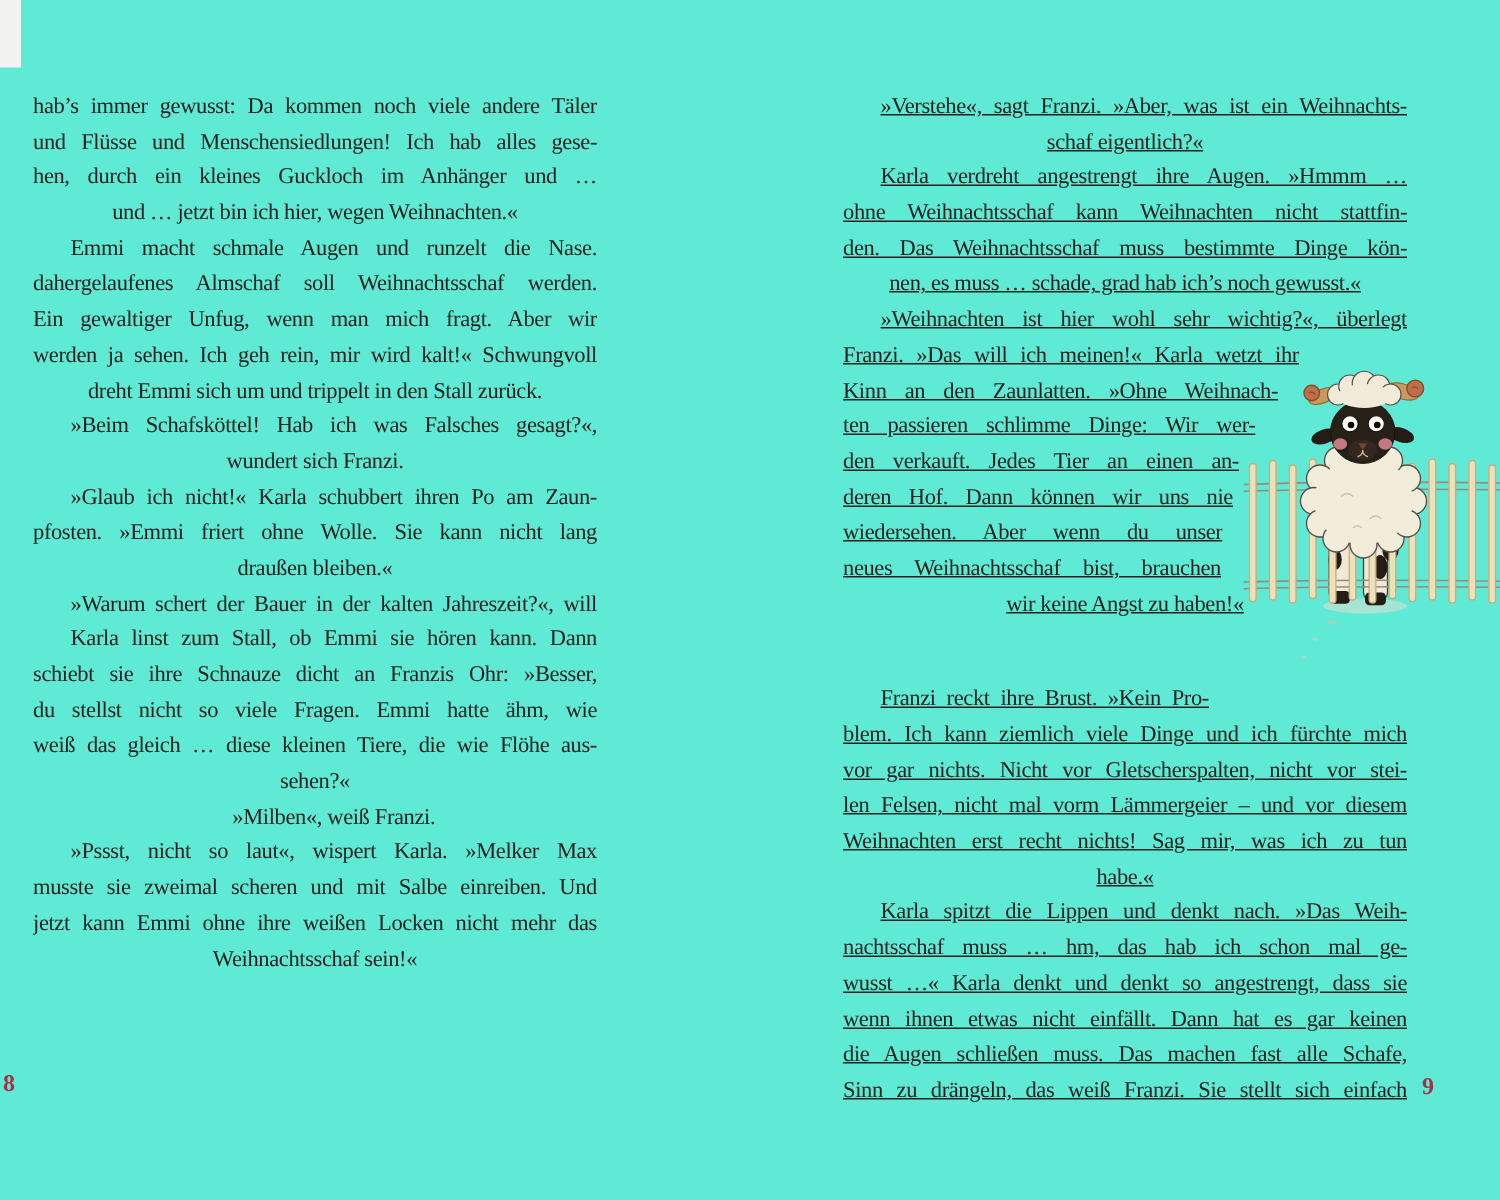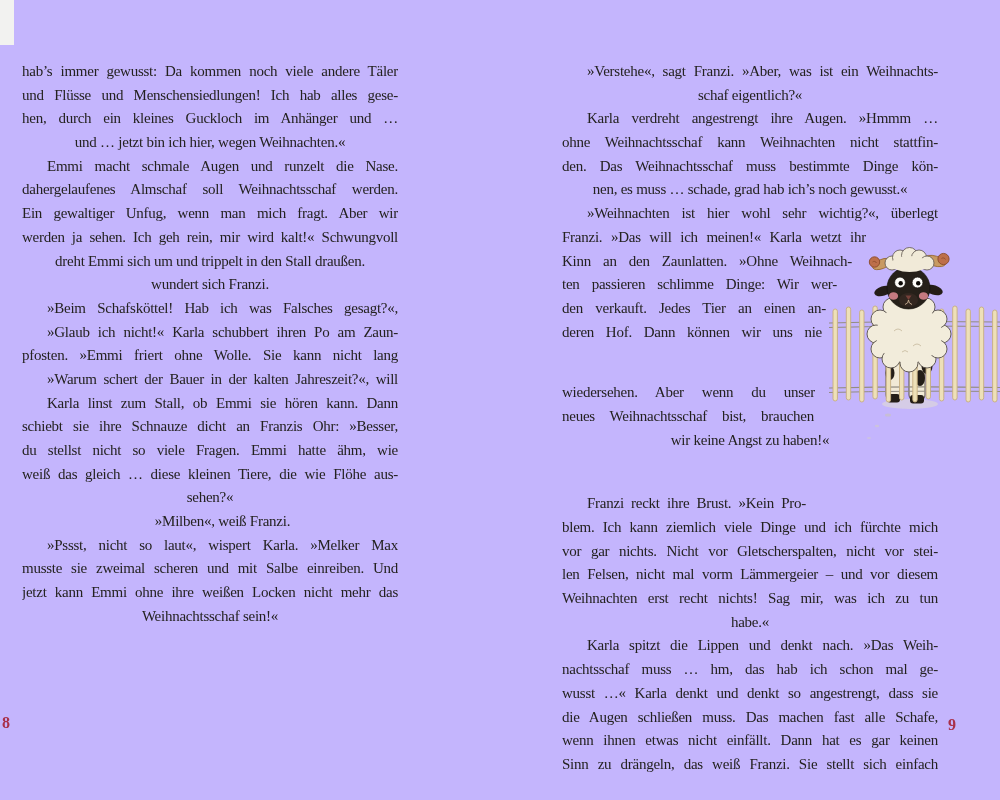--- a/index.html
+++ b/index.html
@@ -1,39 +1,39 @@
 <!DOCTYPE html>
 <html><head>
 <meta charset="utf-8">
 <style>
   html, body { margin: 0; padding: 0; background: #ffffff; }
   .spread {
     position: relative;
     width: 1000px;
     height: 800px;
-    background: #c4b5fd;
+    background: #5eead4;
     overflow: hidden;
     font-family: "Liberation Serif", "DejaVu Serif", serif;
     color: #242220;
   }
   .scan-corner {
     position: absolute;
     left: 0; top: 0;
     width: 14px; height: 45px;
     background: #f2f2f0;
   }
   .col {
     position: absolute;
     top: 60px;
     width: 376px;
     font-size: 15px;
     letter-spacing: -0.25px;
   }
   .col-left  { left: 22px;  }
-  .col-right { left: 562px; }
+  .col-right { left: 562px; text-decoration: underline; }
   .ln {
     height: 23.7px;
     line-height: 23.7px;
     white-space: normal;
     overflow: hidden;
     text-align: center;
     box-sizing: border-box;
   }
   .ln.j {
     text-align: justify;
@@ -65,25 +65,26 @@
 
   <div class="col col-left">
       <div class="ln j">hab’s immer gewusst: Da kommen noch viele andere Täler</div>
       <div class="ln j">und Flüsse und Menschensiedlungen! Ich hab alles gese-</div>
       <div class="ln j">hen, durch ein kleines Guckloch im Anhänger und …</div>
       <div class="ln">und … jetzt bin ich hier, wegen Weihnachten.«</div>
       <div class="ln in j">Emmi macht schmale Augen und runzelt die Nase.</div>
       <div class="ln j">dahergelaufenes Almschaf soll Weihnachtsschaf werden.</div>
       <div class="ln j">Ein gewaltiger Unfug, wenn man mich fragt. Aber wir</div>
       <div class="ln j">werden ja sehen. Ich geh rein, mir wird kalt!« Schwungvoll</div>
-      <div class="ln">dreht Emmi sich um und trippelt in den Stall draußen.</div>
+      <div class="ln">dreht Emmi sich um und trippelt in den Stall zurück.</div>
+      <div class="ln in j">»Beim Schafsköttel! Hab ich was Falsches gesagt?«,</div>
       <div class="ln">wundert sich Franzi.</div>
-      <div class="ln in j">»Beim Schafsköttel! Hab ich was Falsches gesagt?«,</div>
       <div class="ln in j">»Glaub ich nicht!« Karla schubbert ihren Po am Zaun-</div>
       <div class="ln j">pfosten. »Emmi friert ohne Wolle. Sie kann nicht lang</div>
+      <div class="ln">draußen bleiben.«</div>
       <div class="ln in j">»Warum schert der Bauer in der kalten Jahreszeit?«, will</div>
       <div class="ln in j">Karla linst zum Stall, ob Emmi sie hören kann. Dann</div>
       <div class="ln j">schiebt sie ihre Schnauze dicht an Franzis Ohr: »Besser,</div>
       <div class="ln j">du stellst nicht so viele Fragen. Emmi hatte ähm, wie</div>
       <div class="ln j">weiß das gleich … diese kleinen Tiere, die wie Flöhe aus-</div>
       <div class="ln">sehen?«</div>
       <div class="ln in">»Milben«, weiß Franzi.</div>
       <div class="ln in j">»Pssst, nicht so laut«, wispert Karla. »Melker Max</div>
       <div class="ln j">musste sie zweimal scheren und mit Salbe einreiben. Und</div>
       <div class="ln j">jetzt kann Emmi ohne ihre weißen Locken nicht mehr das</div>
@@ -96,34 +97,34 @@
       <div class="ln in j">Karla verdreht angestrengt ihre Augen. »Hmmm …</div>
       <div class="ln j">ohne Weihnachtsschaf kann Weihnachten nicht stattfin-</div>
       <div class="ln j">den. Das Weihnachtsschaf muss bestimmte Dinge kön-</div>
       <div class="ln">nen, es muss … schade, grad hab ich’s noch gewusst.«</div>
       <div class="ln in j">»Weihnachten ist hier wohl sehr wichtig?«, überlegt</div>
       <div class="ln j" style="width: 304px;">Franzi. »Das will ich meinen!« Karla wetzt ihr</div>
       <div class="ln j" style="width: 290px;">Kinn an den Zaunlatten. »Ohne Weihnach-</div>
       <div class="ln j" style="width: 275px;">ten passieren schlimme Dinge: Wir wer-</div>
       <div class="ln j" style="width: 264px;">den verkauft. Jedes Tier an einen an-</div>
       <div class="ln j" style="width: 260px;">deren Hof. Dann können wir uns nie</div>
-      <div class="ln j" style="width: 253px; margin-top: 37px;">wiedersehen. Aber wenn du unser</div>
+      <div class="ln j" style="width: 253px;">wiedersehen. Aber wenn du unser</div>
       <div class="ln j" style="width: 252px;">neues Weihnachtsschaf bist, brauchen</div>
       <div class="ln">wir keine Angst zu haben!«</div>
       <div class="ln in j" style="width: 244px; margin-top: 40px;">Franzi reckt ihre Brust. »Kein Pro-</div>
       <div class="ln j">blem. Ich kann ziemlich viele Dinge und ich fürchte mich</div>
       <div class="ln j">vor gar nichts. Nicht vor Gletscherspalten, nicht vor stei-</div>
       <div class="ln j">len Felsen, nicht mal vorm Lämmergeier – und vor diesem</div>
       <div class="ln j">Weihnachten erst recht nichts! Sag mir, was ich zu tun</div>
       <div class="ln">habe.«</div>
       <div class="ln in j">Karla spitzt die Lippen und denkt nach. »Das Weih-</div>
       <div class="ln j">nachtsschaf muss … hm, das hab ich schon mal ge-</div>
       <div class="ln j">wusst …« Karla denkt und denkt so angestrengt, dass sie</div>
+      <div class="ln j">wenn ihnen etwas nicht einfällt. Dann hat es gar keinen</div>
       <div class="ln j">die Augen schließen muss. Das machen fast alle Schafe,</div>
-      <div class="ln j">wenn ihnen etwas nicht einfällt. Dann hat es gar keinen</div>
       <div class="ln j">Sinn zu drängeln, das weiß Franzi. Sie stellt sich einfach</div>
     </div>
 
   <svg class="illo" viewBox="829 243 171 200" xmlns="http://www.w3.org/2000/svg">
 
     <g>
       <ellipse cx="910" cy="404" rx="28" ry="5" fill="#e3ded3" opacity="0.55"></ellipse>
       <ellipse cx="888" cy="415" rx="3" ry="1.5" fill="#c9c4ba" opacity="0.6"></ellipse>
       <ellipse cx="877" cy="426" rx="2.3" ry="1.2" fill="#d2cdc3" opacity="0.55"></ellipse>
       <ellipse cx="869" cy="438" rx="2" ry="1.1" fill="#d6d1c7" opacity="0.5"></ellipse>

